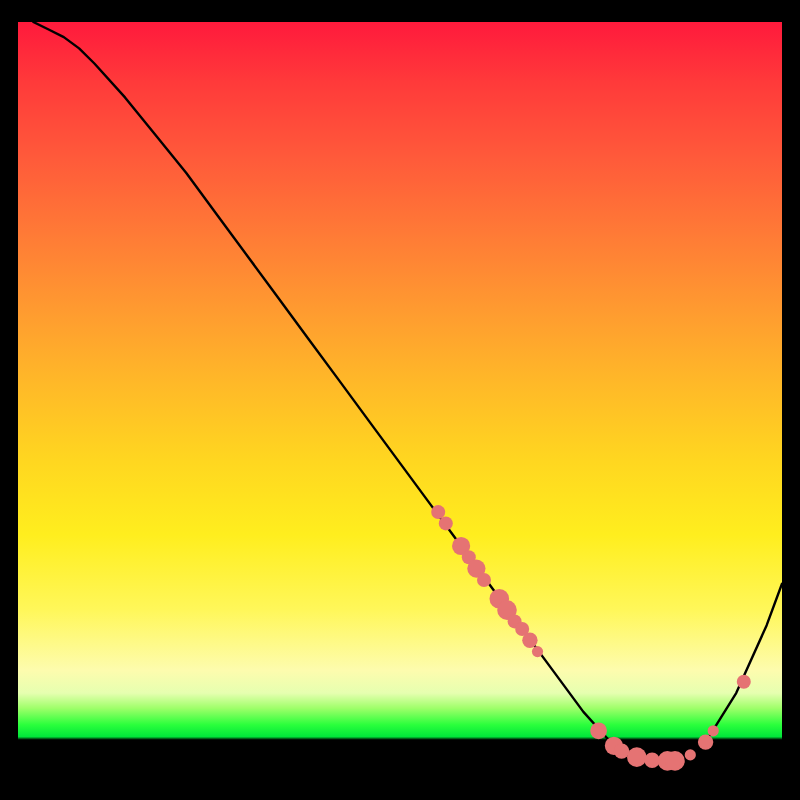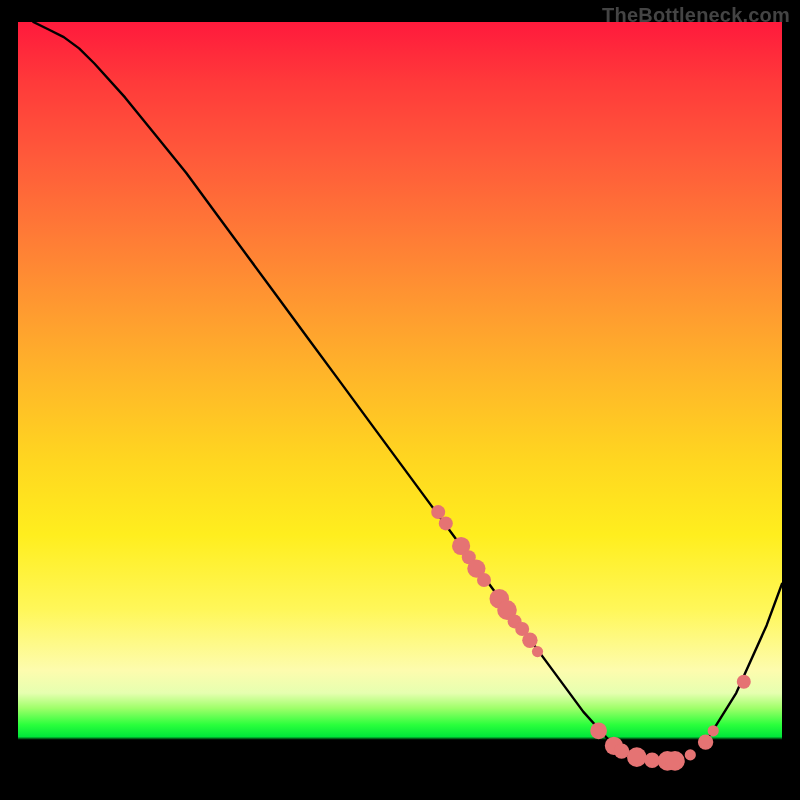--- a/index.html
+++ b/index.html
@@ -69,21 +69,20 @@
   }
   .dot {
     fill: #e57373;
     stroke: none;
   }
 </style>
 </head>
 <body>
 
 <div class="frame">
-  <div class="watermark">TheBottleneck.com</div>
 
   <div class="plot">
     <svg class="overlay" viewBox="0 0 764 754" preserveAspectRatio="none">
       <path id="curve-path" class="curve" d="M15.3 0.0 L30.6 7.5 L45.8 15.1 L61.1 26.4 L76.4 41.5 L107.0 75.4 L137.5 113.1 L168.1 150.8 L198.6 192.3 L229.2 233.7 L259.8 275.2 L290.3 316.7 L320.9 358.1 L351.4 399.6 L382.0 441.1 L412.6 482.6 L443.1 524.0 L473.7 565.5 L504.2 607.0 L534.8 648.4 L565.4 689.9 L595.9 723.8 L626.5 737.4 L657.0 738.9 L687.6 720.1 L718.2 671.1 L748.7 603.2 L764.0 561.7"></path>
       <g id="dots-group">
           <circle cx="420.2" cy="490.1" r="7.0" class="dot"></circle>
           <circle cx="427.8" cy="501.4" r="7.0" class="dot"></circle>
           <circle cx="443.1" cy="524.0" r="9.1" class="dot"></circle>
           <circle cx="450.8" cy="535.3" r="7.0" class="dot"></circle>
           <circle cx="458.4" cy="546.6" r="9.1" class="dot"></circle>

